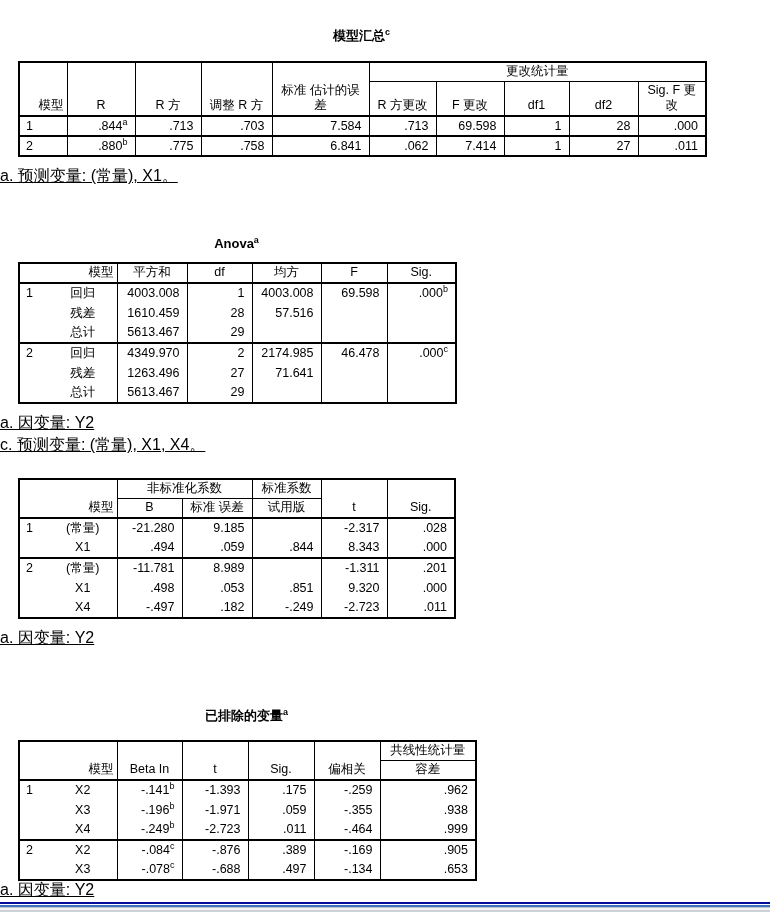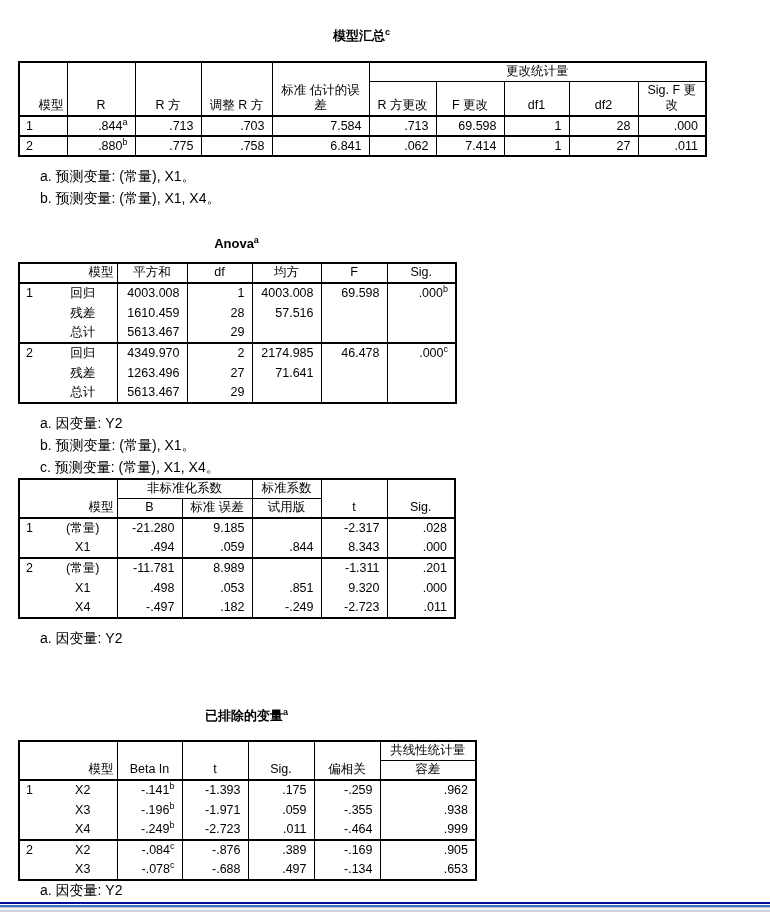--- a/index.html
+++ b/index.html
@@ -18,21 +18,21 @@
   .spss .no-left { border-left:none; }
   .spss th.span-head { border-bottom:1px solid #000; vertical-align:middle;border-radius:8px; }
   .spss th.model-head { text-align:right; vertical-align:bottom; padding-left:4px; }
   .spss tbody tr:first-child td { border-top:2px solid #000; }
   .spss tr.group-start td { border-top:2px solid #000; }
   .spss td.num { text-align:right; padding-right:7px; white-space:nowrap; }
   .spss td.model-num { text-align:left; vertical-align:top; padding-left:6px; padding-top:2px; }
   .spss td.row-label { text-align:center; }
   .spss sup { font-size:9px; line-height:0; }
 
-  .footnotes { margin-left:40px; margin-top:8px; font-size:14px; line-height:22px; }
+  .footnotes { margin-top:8px; font-size:16px; line-height:22px;text-decoration:underline; }
   .footnotes.tight { margin-top:0; line-height:18px; }
 
   .chrome-line { position:absolute; left:0; width:770px; }
   #chrome-navy  { top:902px; height:2px; background:#000a9b; }
   #chrome-white { top:904px; height:1px; background:#ffffff; }
   #chrome-blue  { top:905px; height:2px; background:#3e6fc1; }
   #chrome-gray1 { top:907px; height:1px; background:#bfc6cd; }
   #chrome-gray2 { top:908px; height:2px; background:#eff1f3; }
   #chrome-gray3 { top:910px; height:2px; background:#ccd2d8; }
 </style>
@@ -95,21 +95,20 @@
             <td class="num">.062</td>
             <td class="num">7.414</td>
             <td class="num">1</td>
             <td class="num">27</td>
             <td class="num">.011</td>
           </tr>
         </tbody>
       </table>
     <div class="footnotes">
         <div>a. 预测变量: (常量), X1。</div>
-        <div>b. 预测变量: (常量), X1, X4。</div>
       </div>
   </div>
 
   <div class="section" style="top:220px">
     <div class="tbl-title" style="width:437px; margin-bottom:10px"><span>Anova</span><sup>a</sup></div>
     <table class="spss" style="width:437px">
         <colgroup>
           <col style="width: 30px;">
           <col style="width: 68px;">
           <col style="width: 70px;">
@@ -176,21 +175,20 @@
             <td class="num">5613.467</td>
             <td class="num">29</td>
             <td class="num"></td>
             <td class="num"></td>
             <td class="num"></td>
           </tr>
         </tbody>
       </table>
     <div class="footnotes">
         <div>a. 因变量: Y2</div>
-        <div>b. 预测变量: (常量), X1。</div>
         <div>c. 预测变量: (常量), X1, X4。</div>
       </div>
   </div>
 
   <div class="section" style="top:478px">
     <table class="spss" style="width:436px">
         <colgroup>
           <col style="width: 30px;">
           <col style="width: 68px;">
           <col style="width: 65px;">

